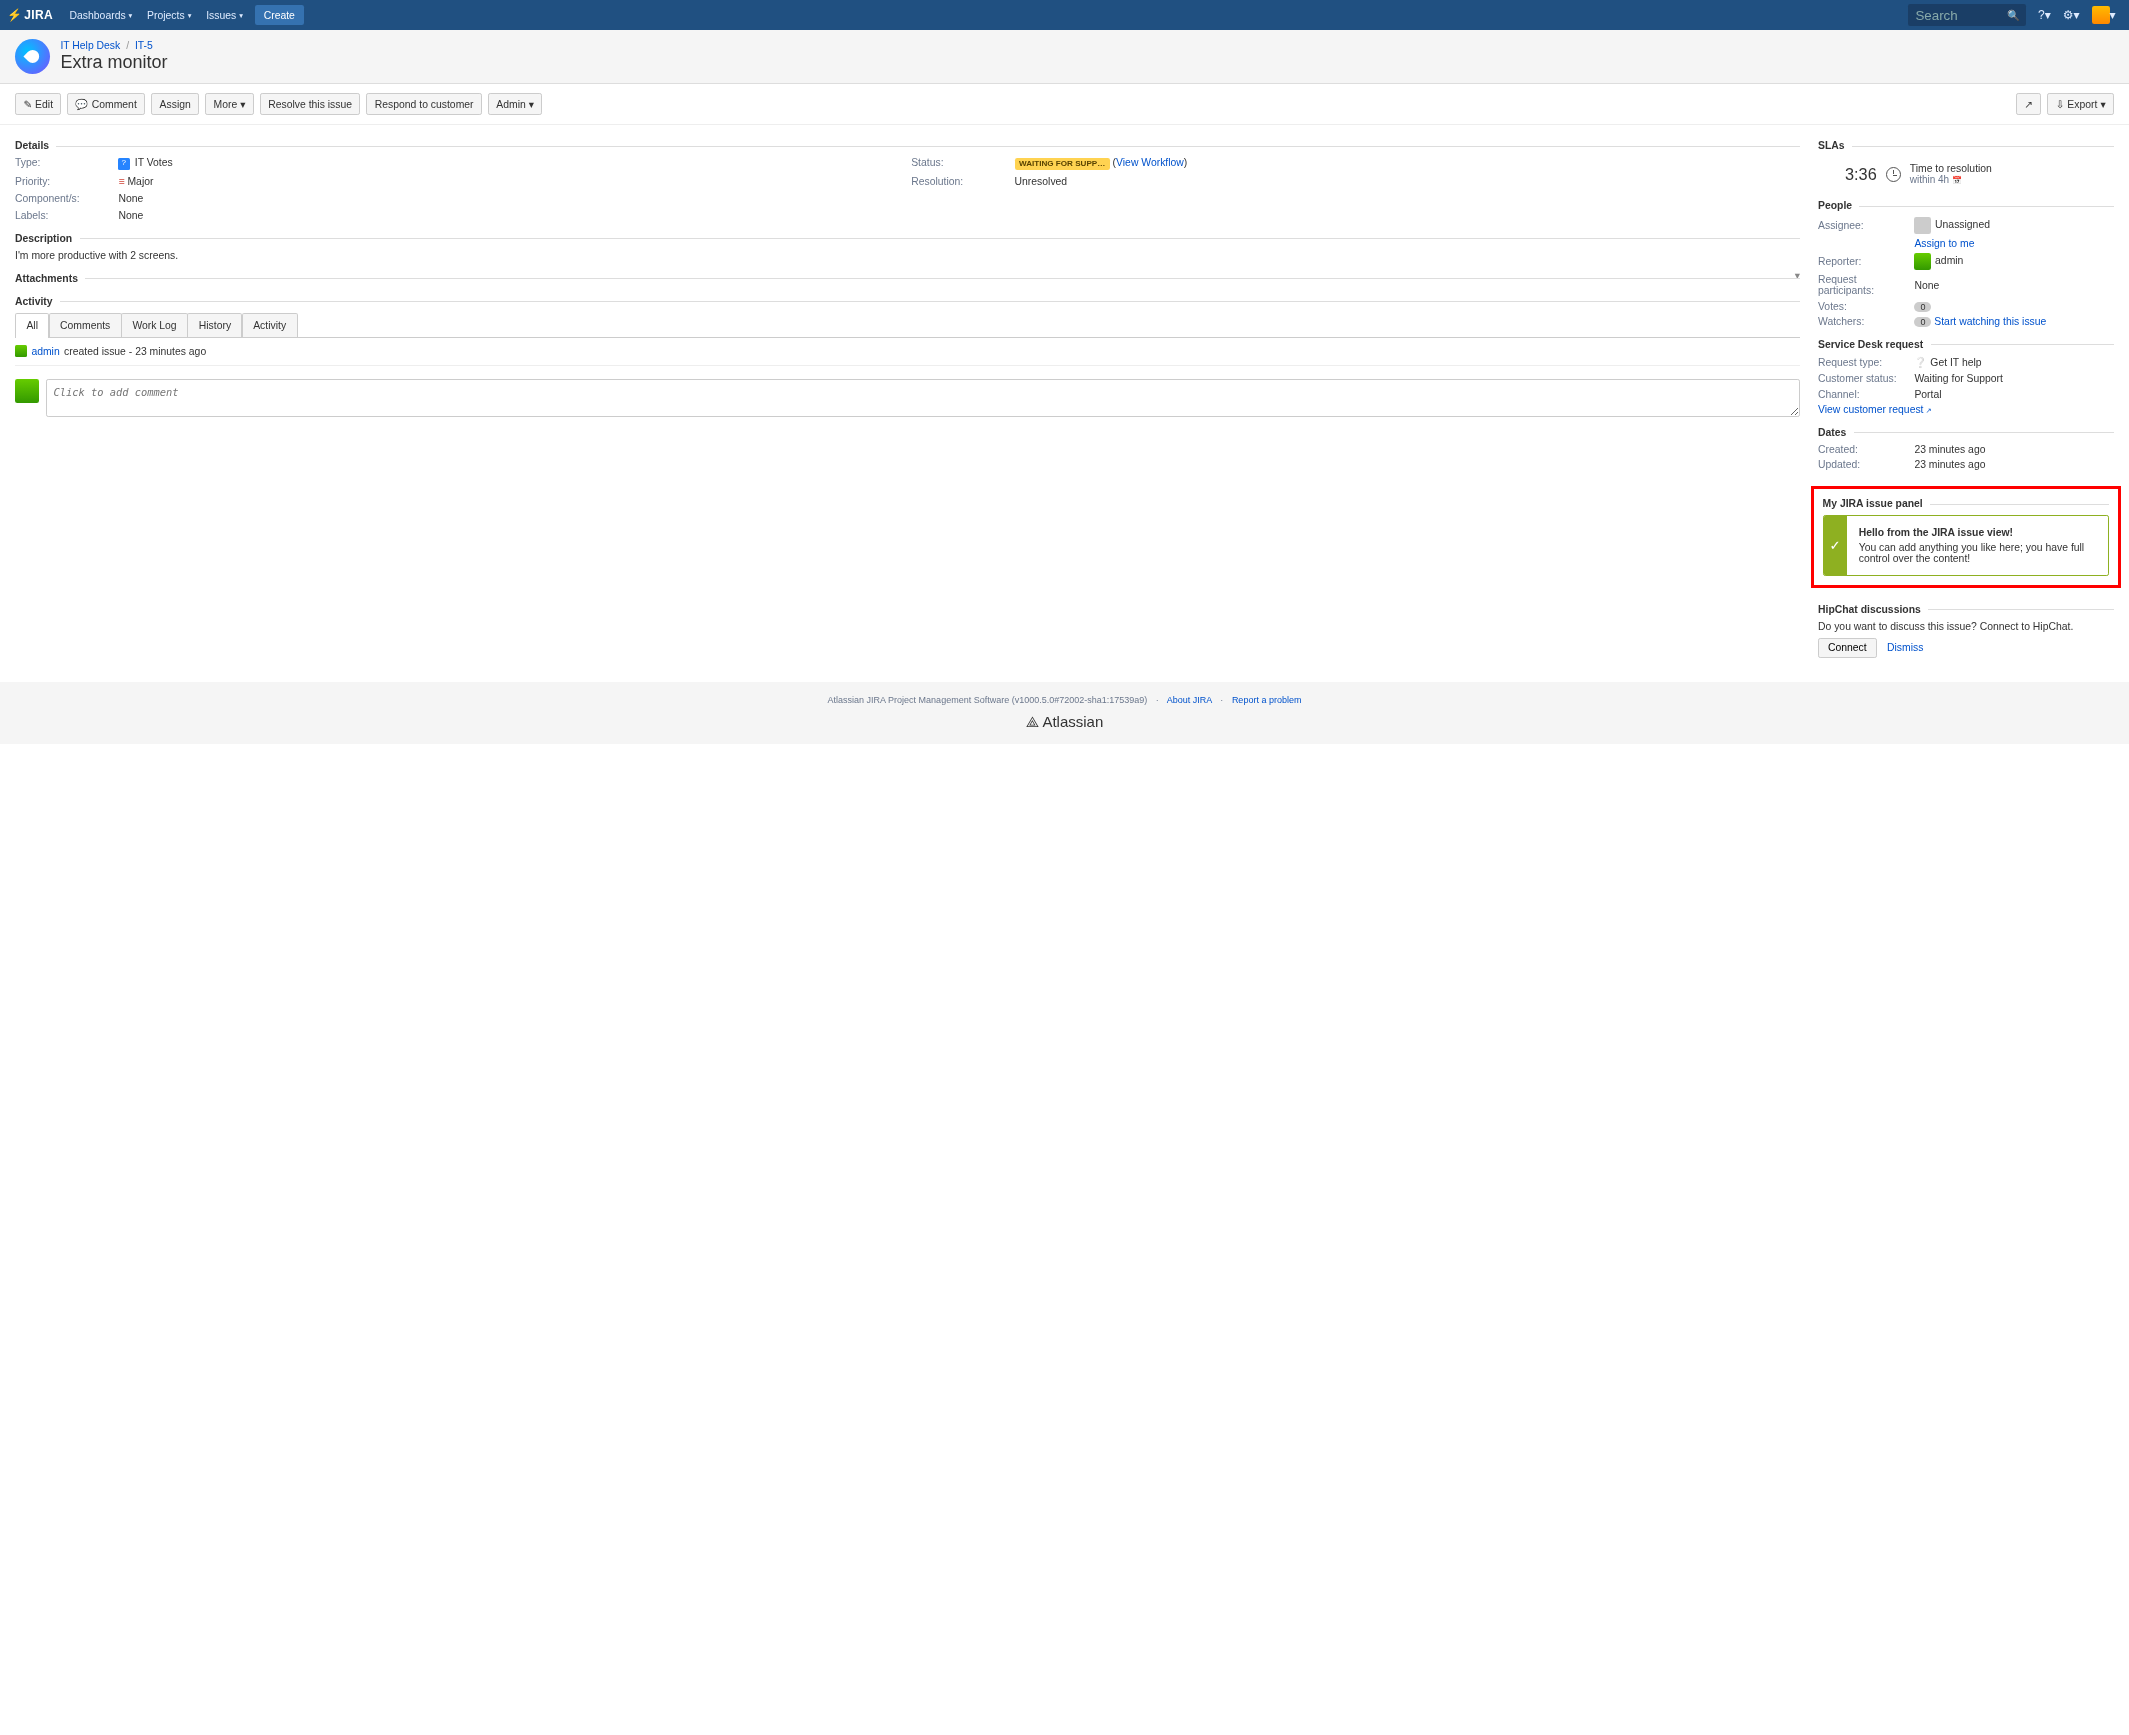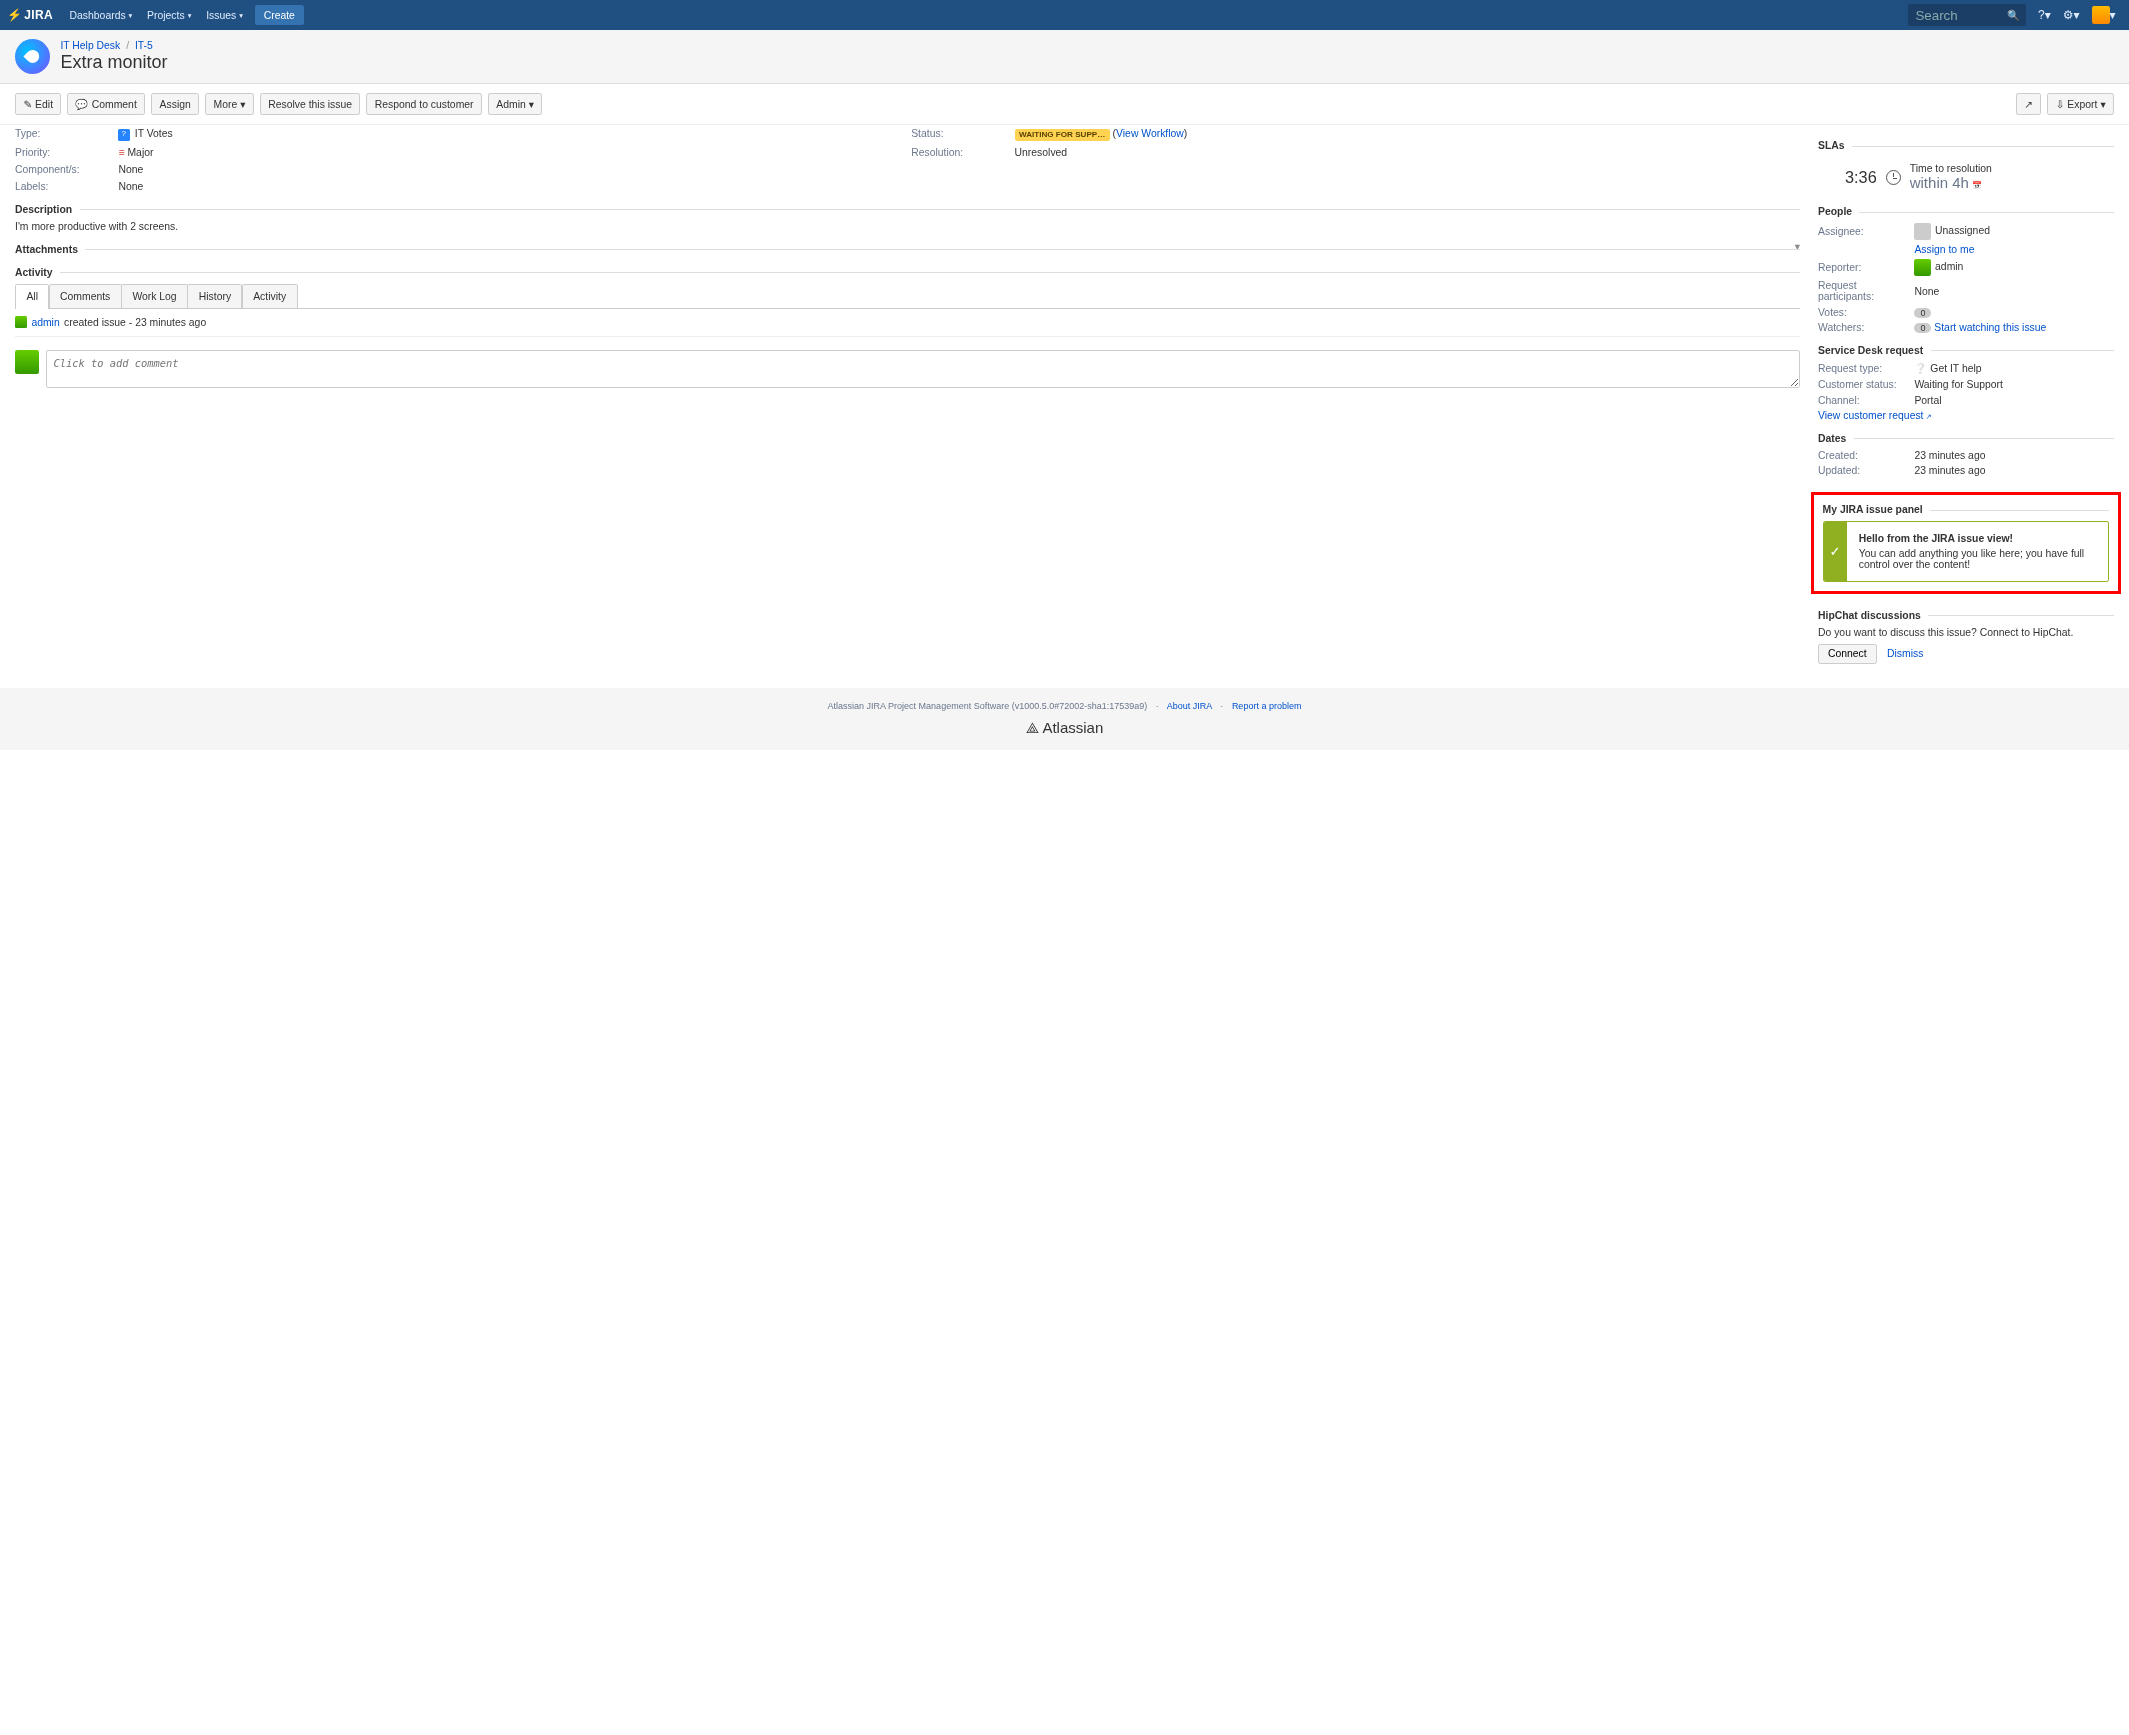--- a/index.html
+++ b/index.html
@@ -67,21 +67,21 @@
 
 
 .side-row { display: grid; grid-template-columns: 89px 1fr; gap: 4.4px 7.4px; font-size: 10.4px; margin-bottom: 4.4px; align-items: center; }
 .side-row .lbl { color: #6b778c; }
 .sla-block { display:flex; align-items:center; gap:9px; padding: 6px 0 3px 27px; }
 .sla-time { font-size: 16.3px; color:#333; }
 .sla-clock { width:15px; height:15px; border:1.5px solid #555; border-radius:50%; position:relative; }
 .sla-clock::after { content:""; position:absolute; width:1.1px; height:4.4px; background:#555; left:6px; top:2.2px; }
 .sla-clock::before { content:""; position:absolute; width:3.7px; height:1.1px; background:#555; left:6.7px; top:6.7px; }
 .sla-info .t1 { font-size:10.4px; color:#333; }
-.sla-info .t2 { font-size:15px; color:#6b778c; }
+.sla-info .t2 { font-size:10px; color:#6b778c; }
 .cal-icon::after{content:"📅"; font-size:8.1px; margin-left:3px; color:#888;}
 
 .avatar-gray { width:16.3px; height:16.3px; background:#ccc; border-radius:2.2px; display:inline-block; vertical-align:middle; margin-right:4.4px;}
 .avatar-grn { width:16.3px; height:16.3px; background:linear-gradient(#6c0,#390); border-radius:2.2px; display:inline-block; vertical-align:middle; margin-right:4.4px;}
 .count-badge { background:#ccc; color:#333; border-radius:7.4px; padding:0 6px; font-size:9px; display:inline-block; min-width: 15px; text-align:center; }
 
 .highlight-box { border: 3.7px solid #f00; padding: 9px; margin: 16px -7.4px; }
 .aui-msg { display:flex; border:0.7px solid #8eb021; border-radius:2.2px; overflow:hidden; }
 .aui-msg .bar { width:33px; background:#8eb021; display:flex; align-items:center; justify-content:center; color:#fff; font-size:13.3px; }
 .aui-msg .body { padding: 10.4px 12px; font-size:10.4px; }
@@ -168,20 +168,21 @@
     <button class="tb-btn">
         <span>⇩</span> 
         <span>Export</span> 
         <span>▾</span>
       </button>
   </div>
 </div>
 
 <div class="content">
   <div class="col-main">
+    <div class="section-h">Details</div>
     <div class="details-grid">
       <div class="lbl">Type:</div>
       <div><span class="type-icon"></span><span>IT Votes</span></div>
       <div class="lbl">Status:</div>
       <div>
         <span class="status-lozenge">WAITING FOR SUPP…</span>
         (<a>View Workflow</a>)
       </div>
       <div class="lbl">Priority:</div>
       <div><span class="prio-icon">≡</span><span>Major</span></div>

